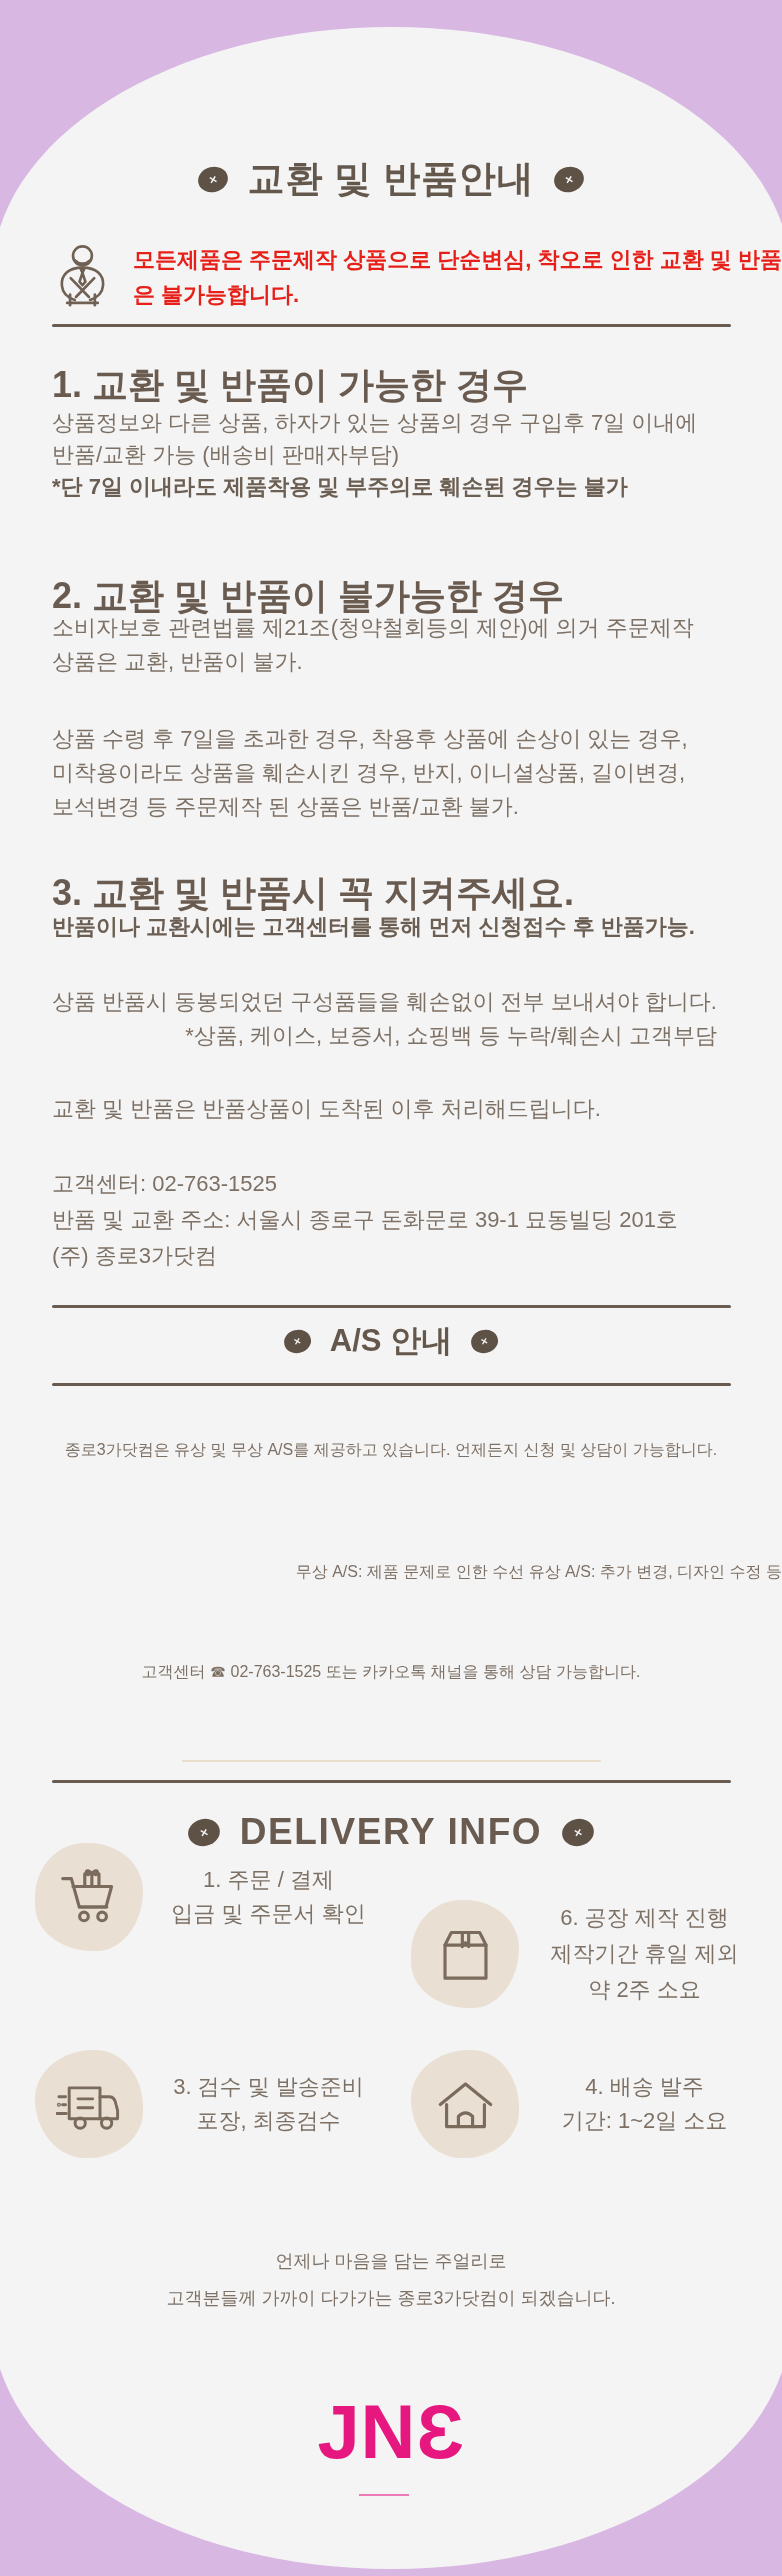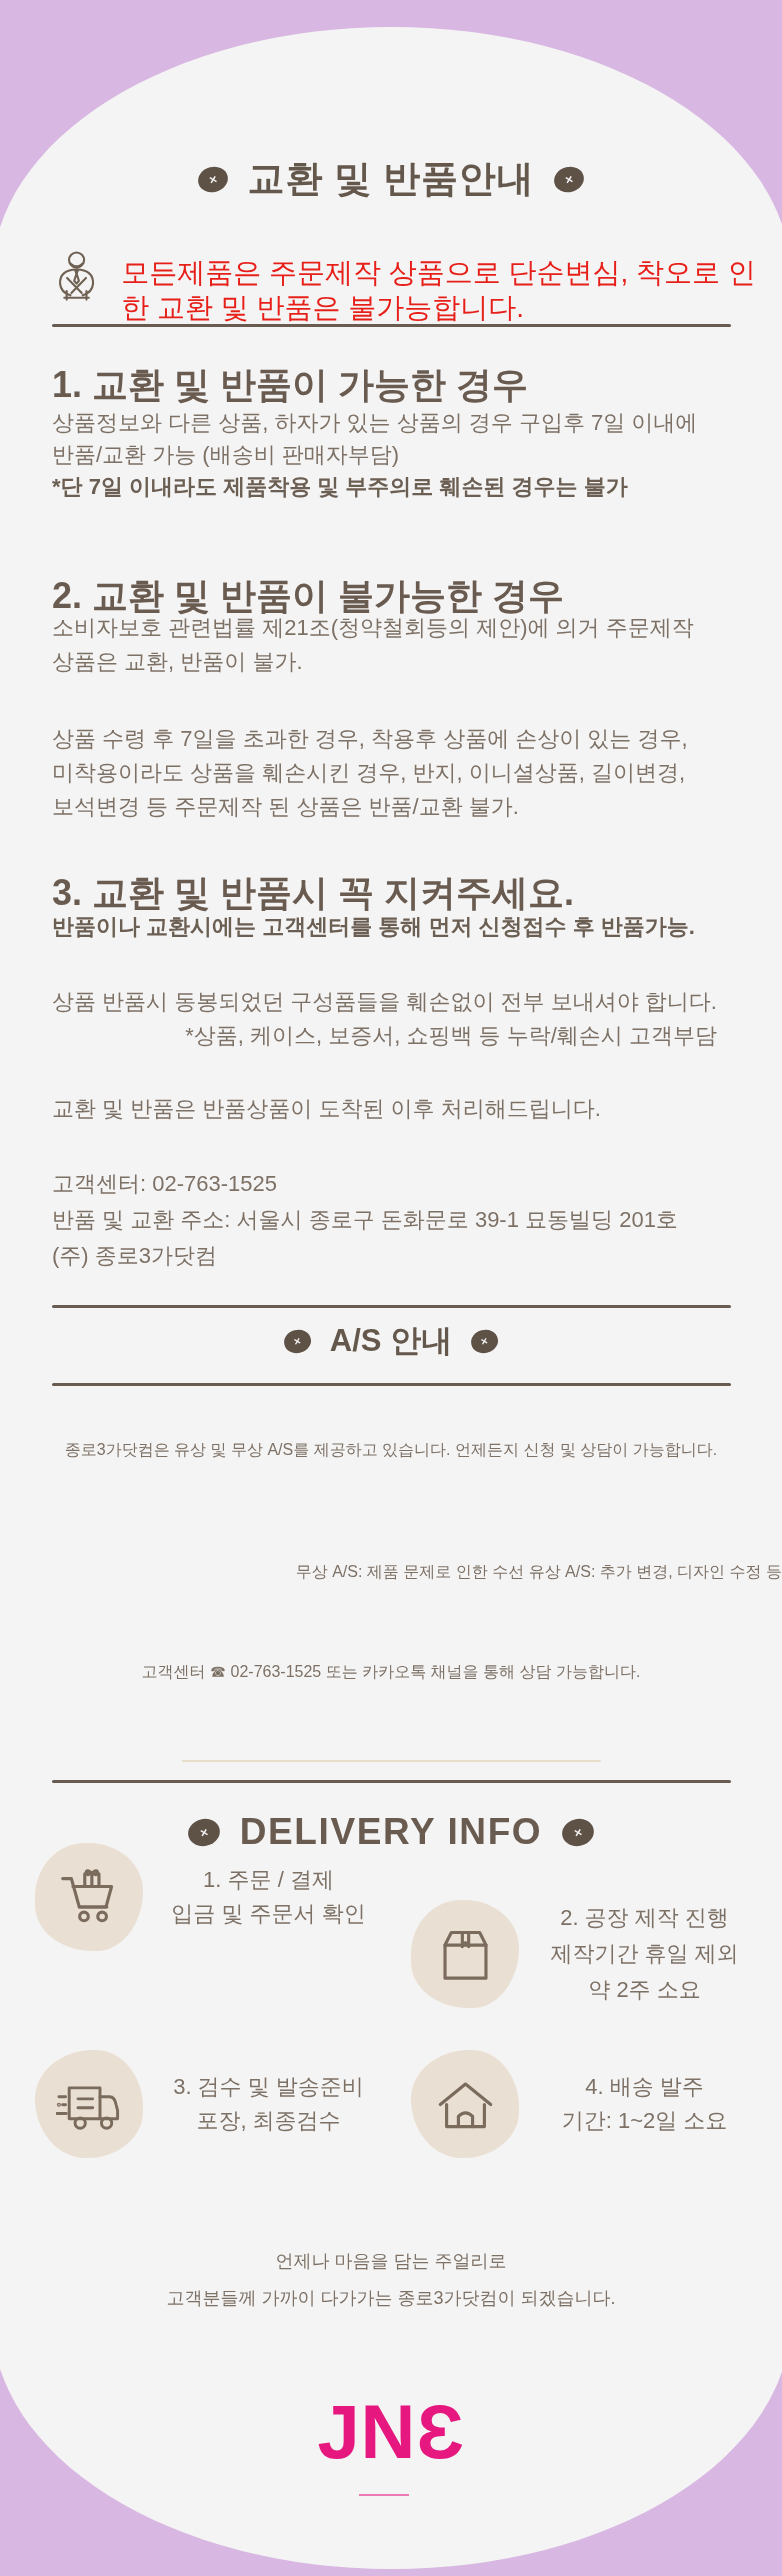--- a/index.html
+++ b/index.html
@@ -21,21 +21,21 @@
     width:30px; height:25px; background:#5e5146; border-radius:50%;
     display:flex; align-items:center; justify-content:center;
     color:#f5f4f4; font-size:13px; font-weight:700; transform:rotate(-14deg);
     flex:0 0 auto;
   }
   .h-main { font-size:37px; font-weight:600; color:#64574c; letter-spacing:0.8px; }
   .h-as { font-size:31px; font-weight:600; color:#64574c; }
   .h-delivery { font-size:37px; font-weight:600; color:#695b50; letter-spacing:1.6px; }
 
   .warning { position:absolute; left:53px; top:235px; display:flex; gap:21px; align-items:flex-start; }
-  .warning-text { margin-top:20px; font-size:28px; font-weight:400; color:#e71f19; line-height:35px; }
+  .warning-text { margin-top:7px; font-size:22px; font-weight:700; color:#e71f19; line-height:35px; }
 
   .h-sec { position:absolute; left:52px; font-size:36px; font-weight:600; color:#695b50; }
   .p { position:absolute; left:52px; font-size:22px; line-height:34px; color:#7d7166; }
   .p .line { display:block; }
   .tight { line-height:32px; }
   .wide { line-height:36px; }
   .bold { font-weight:700; color:#6b5e52; }
 
   .center-p { position:absolute; left:0; width:100%; text-align:center; font-size:16px; line-height:39px; color:#7d7166; }
 
@@ -171,21 +171,21 @@
 
   <div class="step" style="left:411px; top:1900px;">
     <div class="blob">
       <svg width="63" height="63" viewBox="0 0 80 80" fill="none" stroke="#7a6b5c" stroke-width="4" stroke-linecap="round" stroke-linejoin="round">
         <path d="M14,28 L22,12 H58 L66,28 V70 H14 Z"></path>
         <path d="M14,28 H66"></path>
         <path d="M36,12 V30 L40,25 L44,30 V12"></path>
       </svg>
     </div>
     <div class="step-text" style="line-height:36px;">
-      <span class="line">2. 공장 제작 진행</span>
+      <span class="line">6. 공장 제작 진행</span>
       <span class="line">제작기간 휴일 제외</span>
       <span class="line">약 2주 소요</span>
     </div>
   </div>
 
   <div class="step" style="left:35px; top:2050px;">
     <div class="blob r2">
       <svg width="66" height="60" viewBox="0 0 90 80" fill="none" stroke="#7a6b5c" stroke-width="4" stroke-linecap="round" stroke-linejoin="round">
         <rect x="18" y="18" width="42" height="42"></rect>
         <path d="M30,33 H50"></path>

